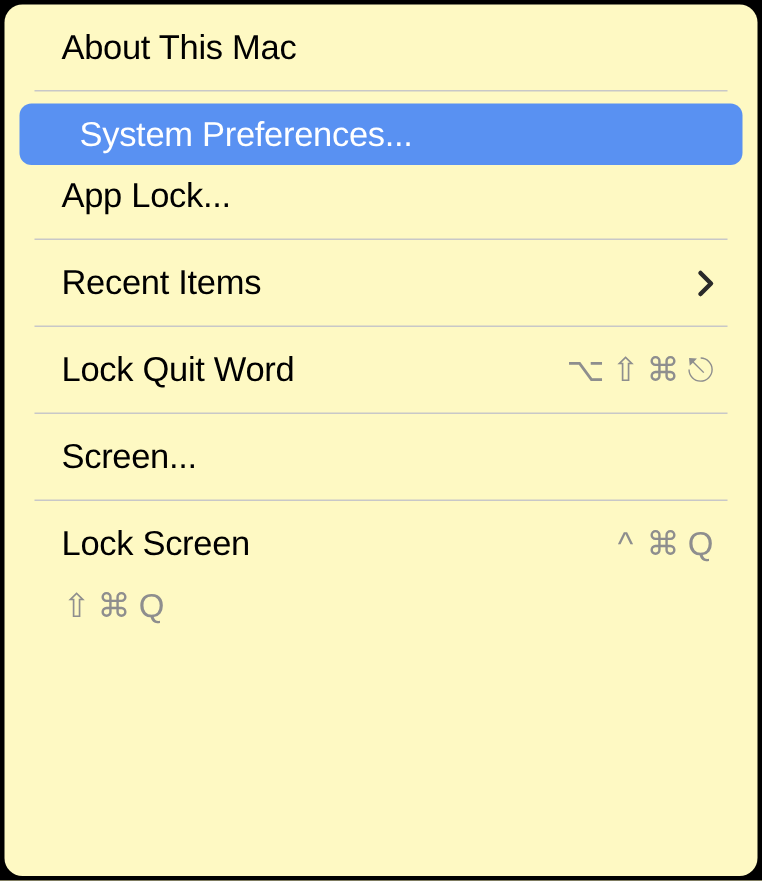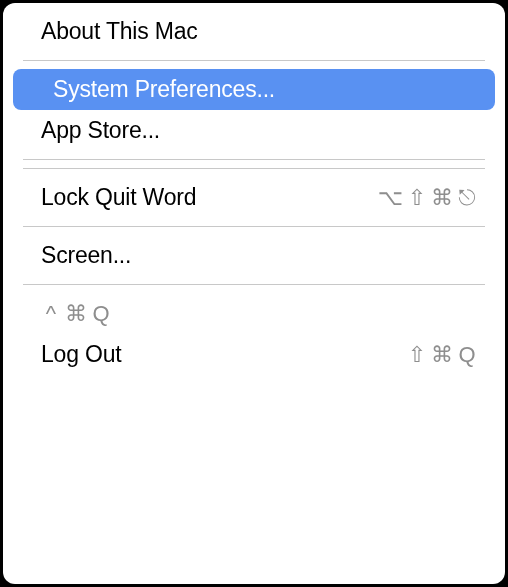--- a/index.html
+++ b/index.html
@@ -8,21 +8,21 @@
       box-sizing: border-box;
     }
     body {
       background: #000;
       font-family: -apple-system, BlinkMacSystemFont, "Helvetica Neue", Arial, sans-serif;
       width: 508px;
       height: 587px;
       overflow: hidden;
     }
     .menu {
-      background: #ffffff;
+      background: #fef9c3;
       border-radius: 12px;
       width: 502px;
       height: 581px;
       margin: 3px;
       padding: 8px 0;
       box-shadow: 0 0 0 1px rgba(0,0,0,0.1);
     }
     .menu-item {
       display: flex;
       justify-content: space-between;
@@ -72,46 +72,54 @@
 
 <div class="menu">
   <div class="menu-item">
     <span class="label">About This Mac</span>
   </div>
   <div class="separator"></div>
   <div class="menu-item highlighted">
     <span class="label">System Preferences...</span>
   </div>
   <div class="menu-item">
-    <span class="label">App Store...</span>
+    <span class="label">App Lock...</span>
   </div>
   <div class="separator"></div>
+  <div class="menu-item">
+    <span class="label">Recent Items</span>
+    <span class="chevron">
+      <svg width="12" height="20" viewBox="0 0 12 20" fill="none">
+        <path d="M2 3 L9 10 L2 17" stroke="#2a2a2a" stroke-width="3" stroke-linecap="round" stroke-linejoin="round"></path>
+      </svg>
+    </span>
+  </div>
   <div class="separator"></div>
   <div class="menu-item">
     <span class="label">Lock Quit Word</span>
     <span class="shortcut">
       <span class="key">⌥</span>
       <span class="key">⇧</span>
       <span class="key">⌘</span>
       <span class="key">⎋</span>
     </span>
   </div>
   <div class="separator"></div>
   <div class="menu-item">
     <span class="label">Screen...</span>
   </div>
   <div class="separator"></div>
   <div class="menu-item">
+    <span class="label">Lock Screen</span>
     <span class="shortcut">
       <span class="key">^</span>
       <span class="key">⌘</span>
       <span class="key">Q</span>
     </span>
   </div>
   <div class="menu-item">
-    <span class="label">Log Out</span>
     <span class="shortcut">
       <span class="key">⇧</span>
       <span class="key">⌘</span>
       <span class="key">Q</span>
     </span>
   </div>
 </div>
 
 </body></html>

